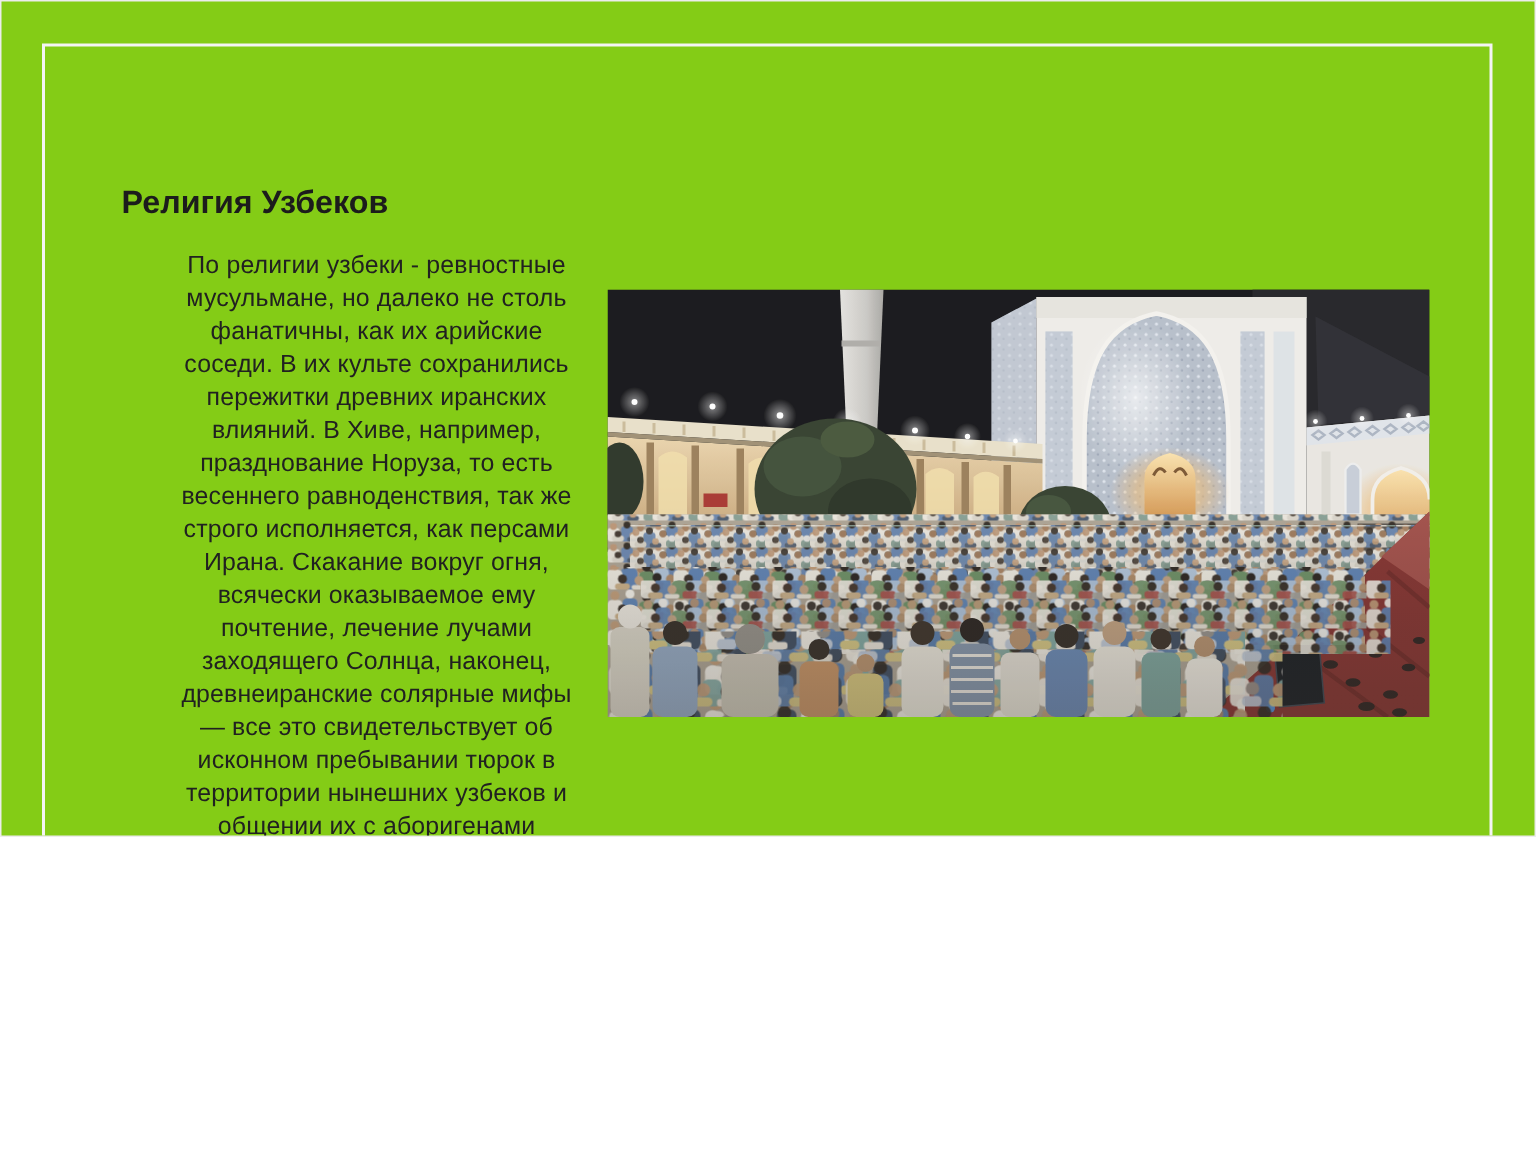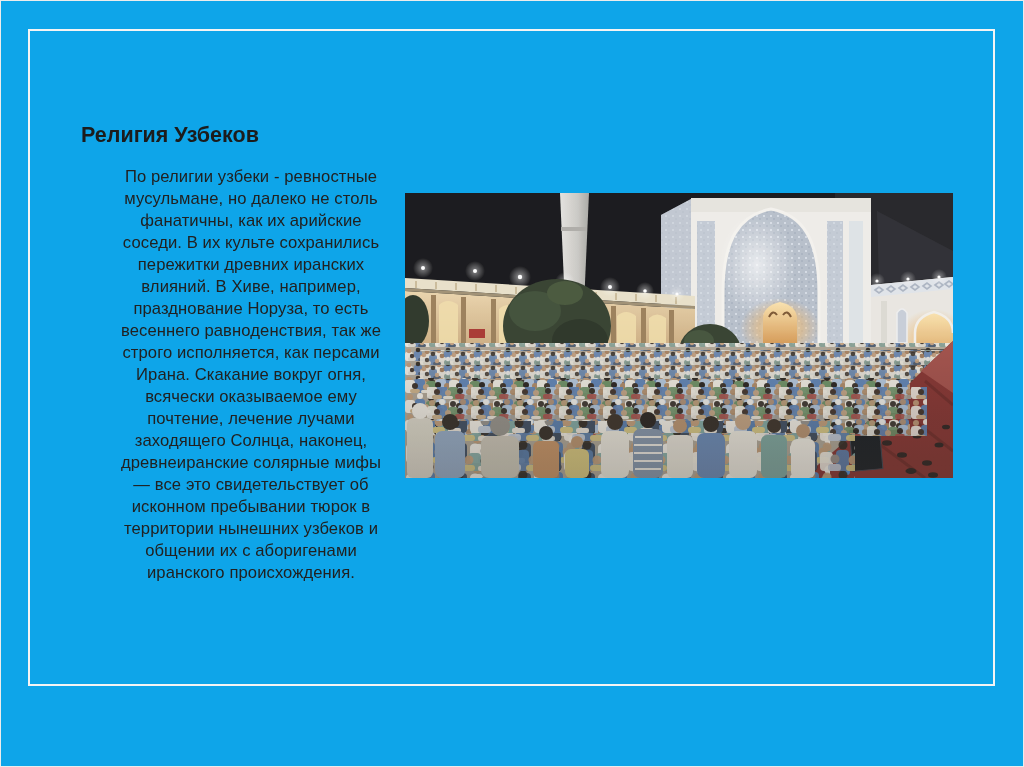--- a/index.html
+++ b/index.html
@@ -1,18 +1,18 @@
 <!DOCTYPE html>
 <html><head>
 <meta charset="utf-8">
 <title>Slide</title>
 <style>
   html,body { margin:0; padding:0; background:#fff; }
   .page {
-    position:relative; width:1024px; height:767px; background:#0ea5e9;
+    position:relative; width:1024px; height:558px; background:#84cc16;
     border:1px solid #ececec; box-sizing:border-box; overflow:hidden;
     font-family:"Liberation Sans","DejaVu Sans",sans-serif;
   }
   .slide-frame {
     position:absolute; left:27px; top:28px; width:963px; height:653px;
     border:2px solid #f4f4f4;
   }
   .text-col { position:absolute; left:80px; top:121px; width:340px; }
   .title {
     margin:0 0 17px 0; font-size:21.5px; font-weight:700; line-height:1.25;

